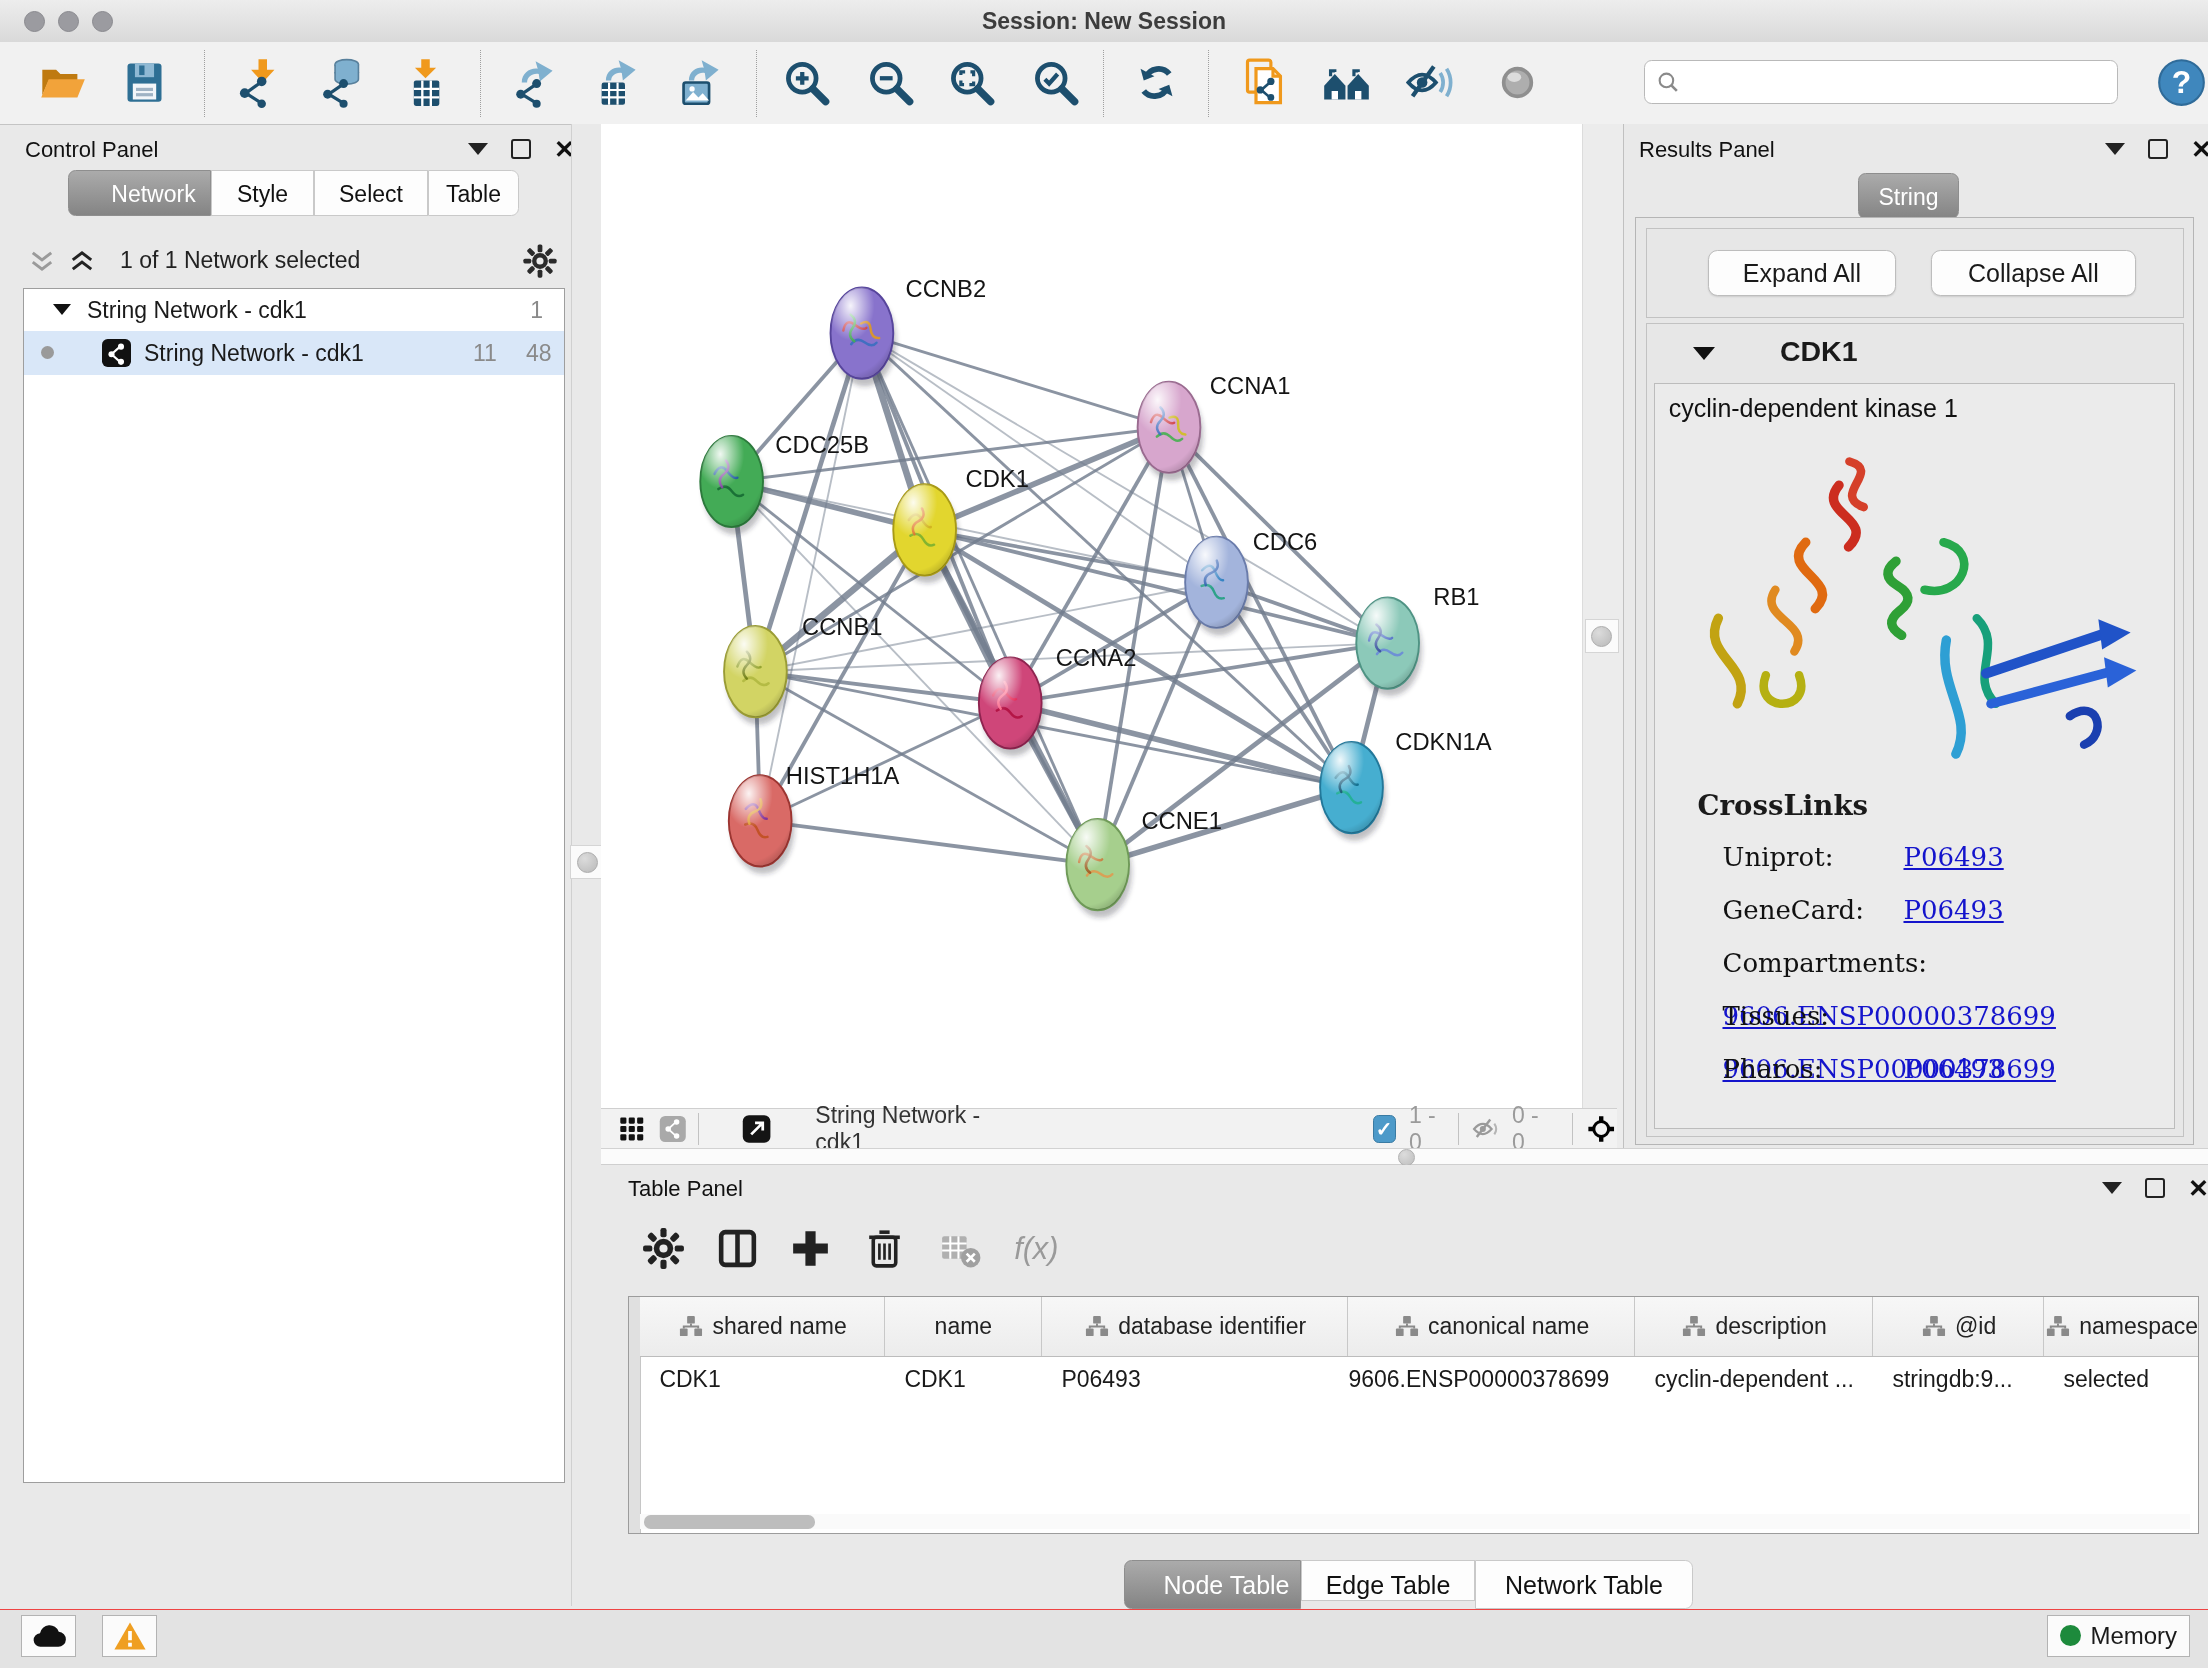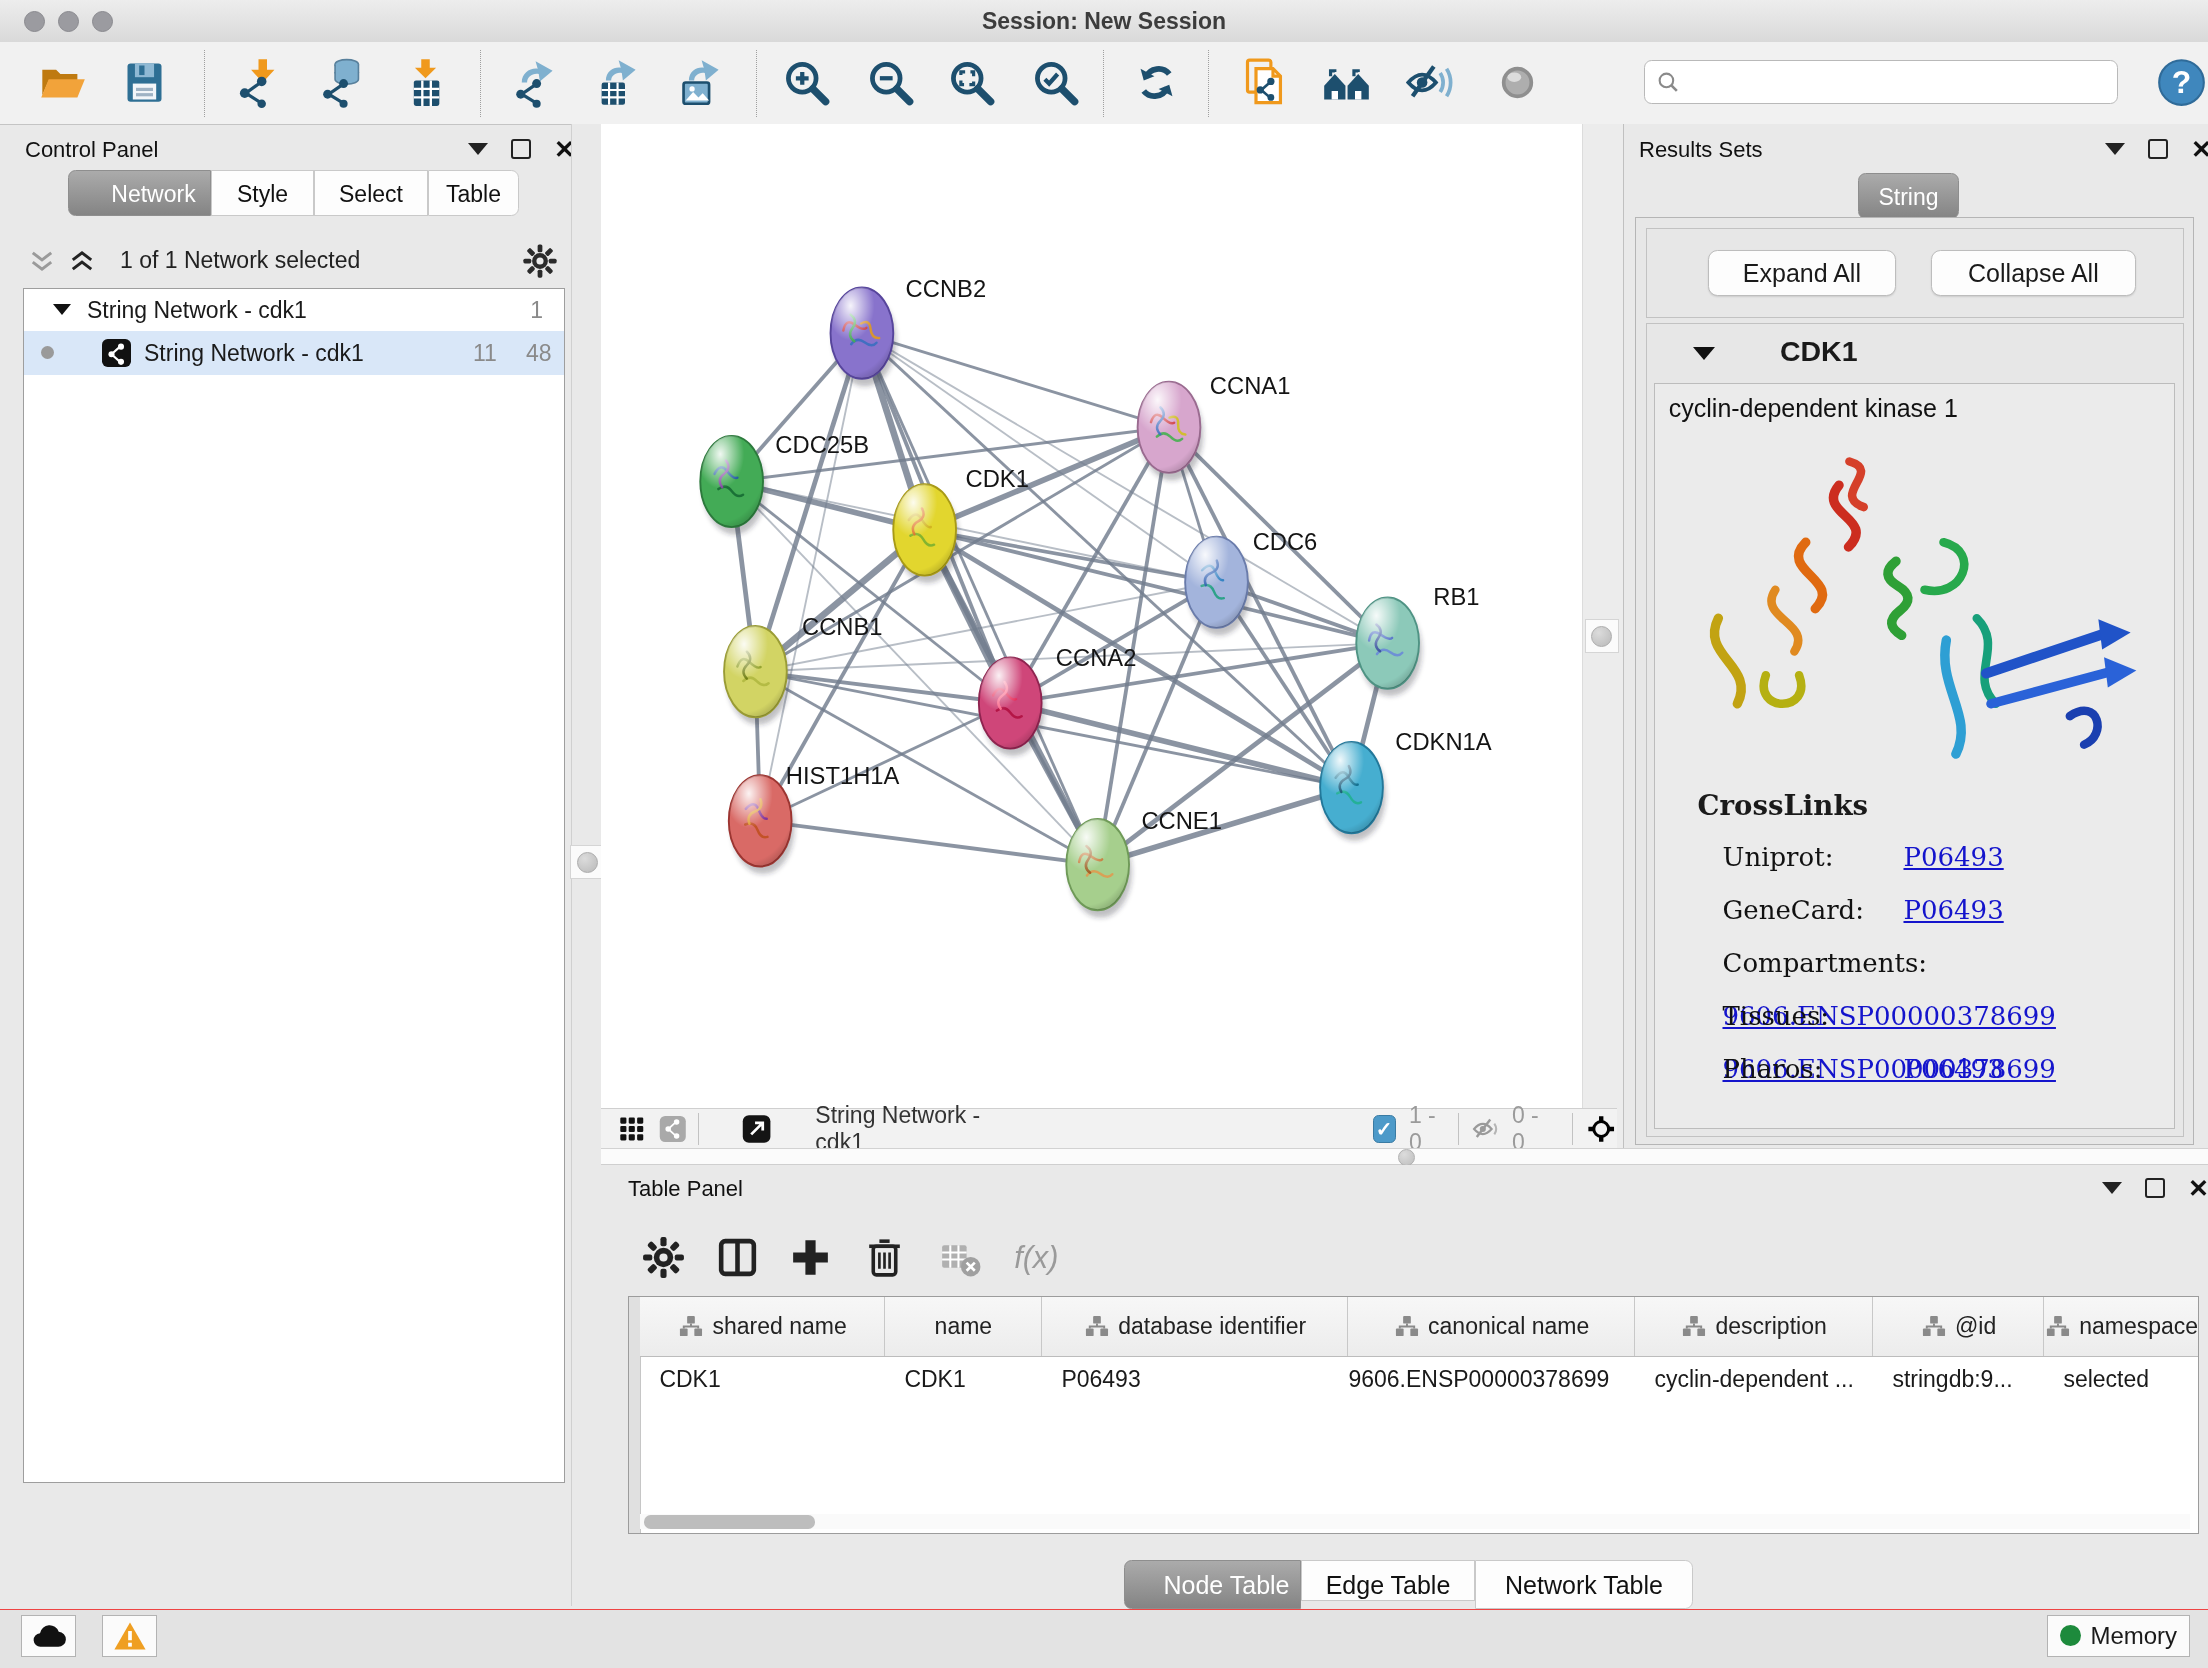--- a/index.html
+++ b/index.html
@@ -594,21 +594,21 @@
       </svg>
     <span class="counter" style="margin-left:9.5px">0 - 0</span>
     <span class="vsep" style="margin-left:23px"></span>
     <svg width="40" height="40" viewBox="0 0 48 48">
         <circle cx="24" cy="24" r="11" fill="none" stroke="#000" stroke-width="4.5"></circle>
         <path d="M24 5v9M24 34v9M5 24h9M34 24h9" stroke="#000" stroke-width="6.5"></path>
       </svg>
   </div>
 
   <div class="abs results">
-    <div class="abs ptitle" style="left:15px;top:13.3px;">Results Sets</div>
+    <div class="abs ptitle" style="left:15px;top:13.3px;">Results Panel</div>
     <div class="abs chrome" style="left:481px;top:15px;">
       <span class="c-collapse"></span>
       <span class="c-float"></span>
       <span class="c-close">✕</span>
     </div>
     <span class="tab active abs" style="left:234px;top:49px;width:101px;">String</span>
     <div class="rbox" style="top:93px;height:928px;">
 
       <div class="abs" style="left:9.5px;top:9.5px;width:536px;height:88px;border:1px solid #c2c2c2;">
         <span class="rbtn" style="left:61px;top:21px;width:186px;">Expand All</span>
@@ -658,21 +658,21 @@
   </div>
 
   <div class="abs tablepanel">
     <div class="abs ptitle" style="left:27px;top:11.4px;">Table Panel</div>
     <div class="abs chrome" style="left:1501px;top:13.3px;">
       <span class="c-collapse"></span>
       <span class="c-float"></span>
       <span class="c-close">✕</span>
     </div>
 
-    <div class="abs" style="left:38px;top:59px;width:1141px;height:53px;margin-top:9px;">
+    <div class="abs" style="left:38px;top:59px;width:1141px;height:53px;">
       <span class="tpi" style="left:0px"><svg viewBox="0 0 48 48">
             <g fill="#222">
               <rect x="21" y="4" width="6" height="9" rx="2"></rect>
               <rect x="21" y="4" width="6" height="9" rx="2" transform="rotate(45 24 24)"></rect>
               <rect x="21" y="4" width="6" height="9" rx="2" transform="rotate(90 24 24)"></rect>
               <rect x="21" y="4" width="6" height="9" rx="2" transform="rotate(135 24 24)"></rect>
               <rect x="21" y="4" width="6" height="9" rx="2" transform="rotate(180 24 24)"></rect>
               <rect x="21" y="4" width="6" height="9" rx="2" transform="rotate(225 24 24)"></rect>
               <rect x="21" y="4" width="6" height="9" rx="2" transform="rotate(270 24 24)"></rect>
               <rect x="21" y="4" width="6" height="9" rx="2" transform="rotate(315 24 24)"></rect>

